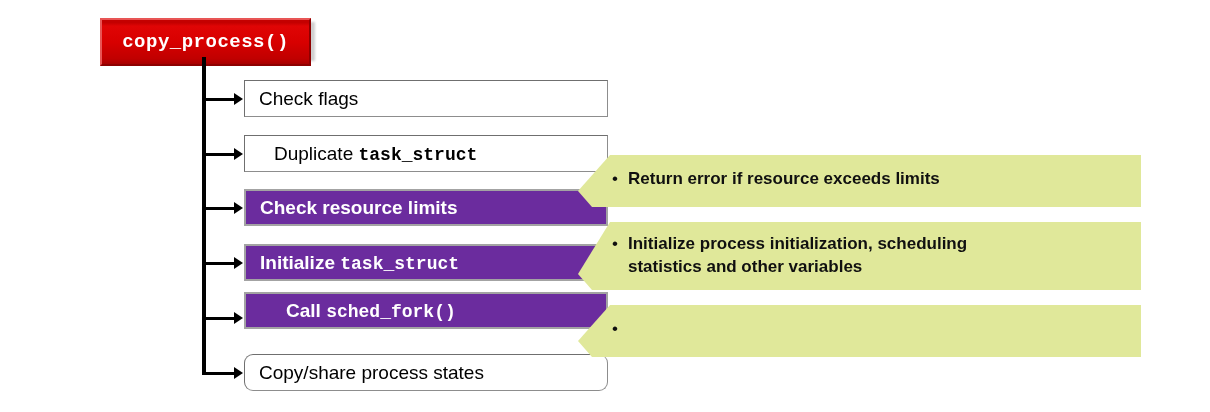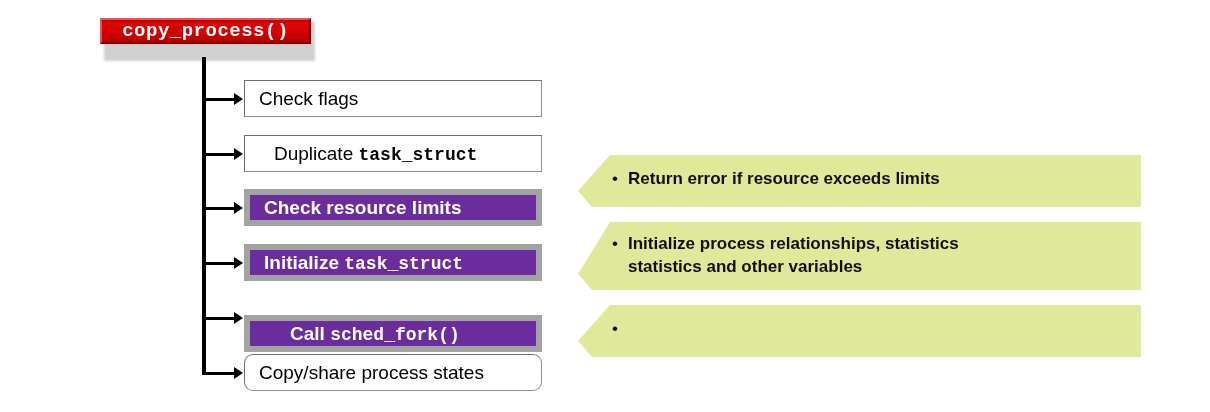--- a/index.html
+++ b/index.html
@@ -26,21 +26,21 @@
     width: 211px;
     height: 39px;
     background: rgba(120,120,120,0.35);
     filter: blur(1px);
   }
   .title-box {
     position: absolute;
     left: 100px;
     top: 18px;
     width: 211px;
-    height: 26px;
+    height: 48px;
     background: #D00000;
     background-image: linear-gradient(to bottom,
         #C40000 0%, #C40000 6%,
         #E00505 14%, #D80000 50%,
         #C00000 88%, #A80000 100%);
     box-sizing: border-box;
     border-top: 2px solid #E85555;
     border-left: 2px solid #E85555;
     border-right: 2px solid #8E0000;
     border-bottom: 2px solid #8E0000;
@@ -73,36 +73,36 @@
     height: 0;
     border-top: 6px solid transparent;
     border-bottom: 6px solid transparent;
     border-left: 9px solid #000000;
   }
 
   
   .step {
     position: absolute;
     left: 244px;
-    width: 298px;
+    width: 364px;
     box-sizing: border-box;
     display: flex;
     align-items: center;
     padding-left: 14px;
     white-space: nowrap;
   }
   .step.plain {
     background: #ffffff;
     border: 1px solid #8d8d8d;
     border-top-color: #6f6f6f;
     border-left-color: #6f6f6f;
   }
   .step.accent {
     background: #6B2C9E;
-    border: 6px solid #a3a3a3;
+    border: 2px solid #a3a3a3;
   }
   .step-label {
     font-size: 19px;
     color: #000000;
     line-height: 1;
   }
   .step.accent .step-label {
     color: #ffffff;
     font-weight: bold;
   }
@@ -177,21 +177,21 @@
   </div>
 
   <div class="step accent" style="top:189px; height:37px;">
     <span class="step-label"><span>Check resource limits</span></span>
   </div>
 
   <div class="step accent" style="top:244px; height:37px;">
     <span class="step-label"><span>Initialize </span><span class="mono">task_struct</span></span>
   </div>
 
-  <div class="step accent" style="top:315px; height:37px;padding-left:40px;">
+  <div class="step accent" style="top:292px; height:37px;padding-left:40px;">
     <span class="step-label"><span>Call </span><span class="mono">sched_fork()</span></span>
   </div>
 
   <div class="step plain" style="top:354px; height:37px;border-radius:9px;">
     <span class="step-label"><span>Copy/share process states</span></span>
   </div>
 
   <div class="callout" style="left:578px; top:155px; width:563px; height:52px;
               clip-path: polygon(32px 0, 563px 0, 563px 52px, 14px 52px, 0 36px, 32px 0);">
   </div>
@@ -201,21 +201,21 @@
       <span>Return error if resource exceeds limits</span>
     </span>
   </div>
 
   <div class="callout" style="left:578px; top:222px; width:563px; height:68px;
               clip-path: polygon(32px 0, 563px 0, 563px 68px, 14px 68px, 0 52px, 32px 0);">
   </div>
   <div class="callout-text" style="left:612px; top:233px; width:520px;">
     <span class="bullet">•</span>
     <span class="callout-body">
-      <span>Initialize process relationships, statistics</span><br>
+      <span>Initialize process initialization, scheduling</span><br>
       <span>statistics and other variables</span>
     </span>
   </div>
 
   <div class="callout" style="left:578px; top:305px; width:563px; height:52px;
               clip-path: polygon(32px 0, 563px 0, 563px 52px, 14px 52px, 0 36px, 32px 0);">
   </div>
   <div class="callout-text" style="left:612px; top:318px; width:520px;">
     <span class="bullet">•</span>
   </div>

